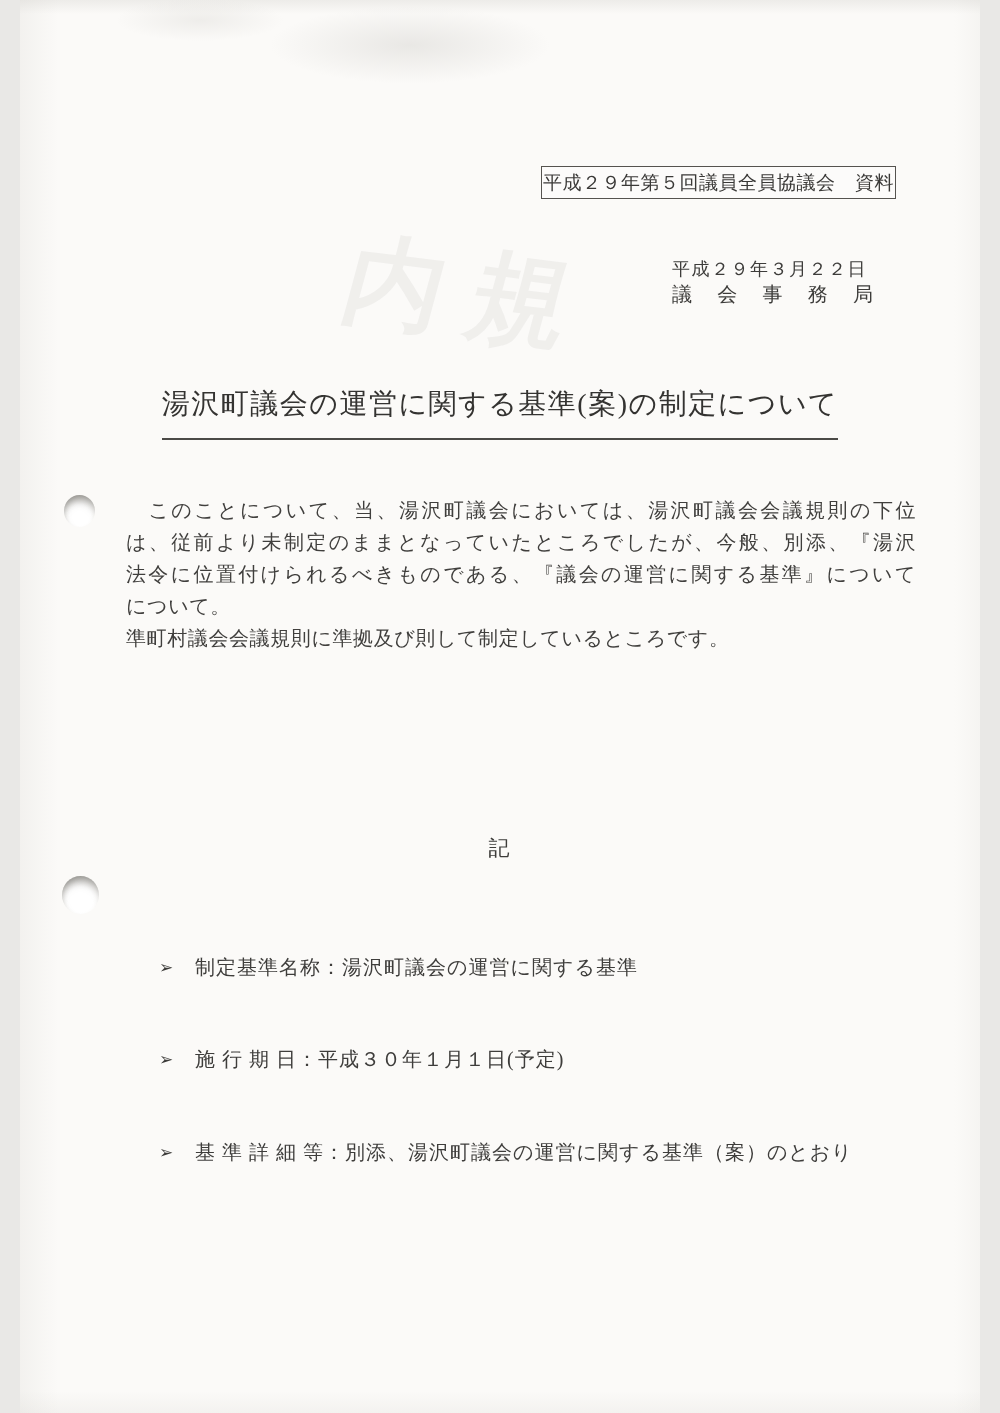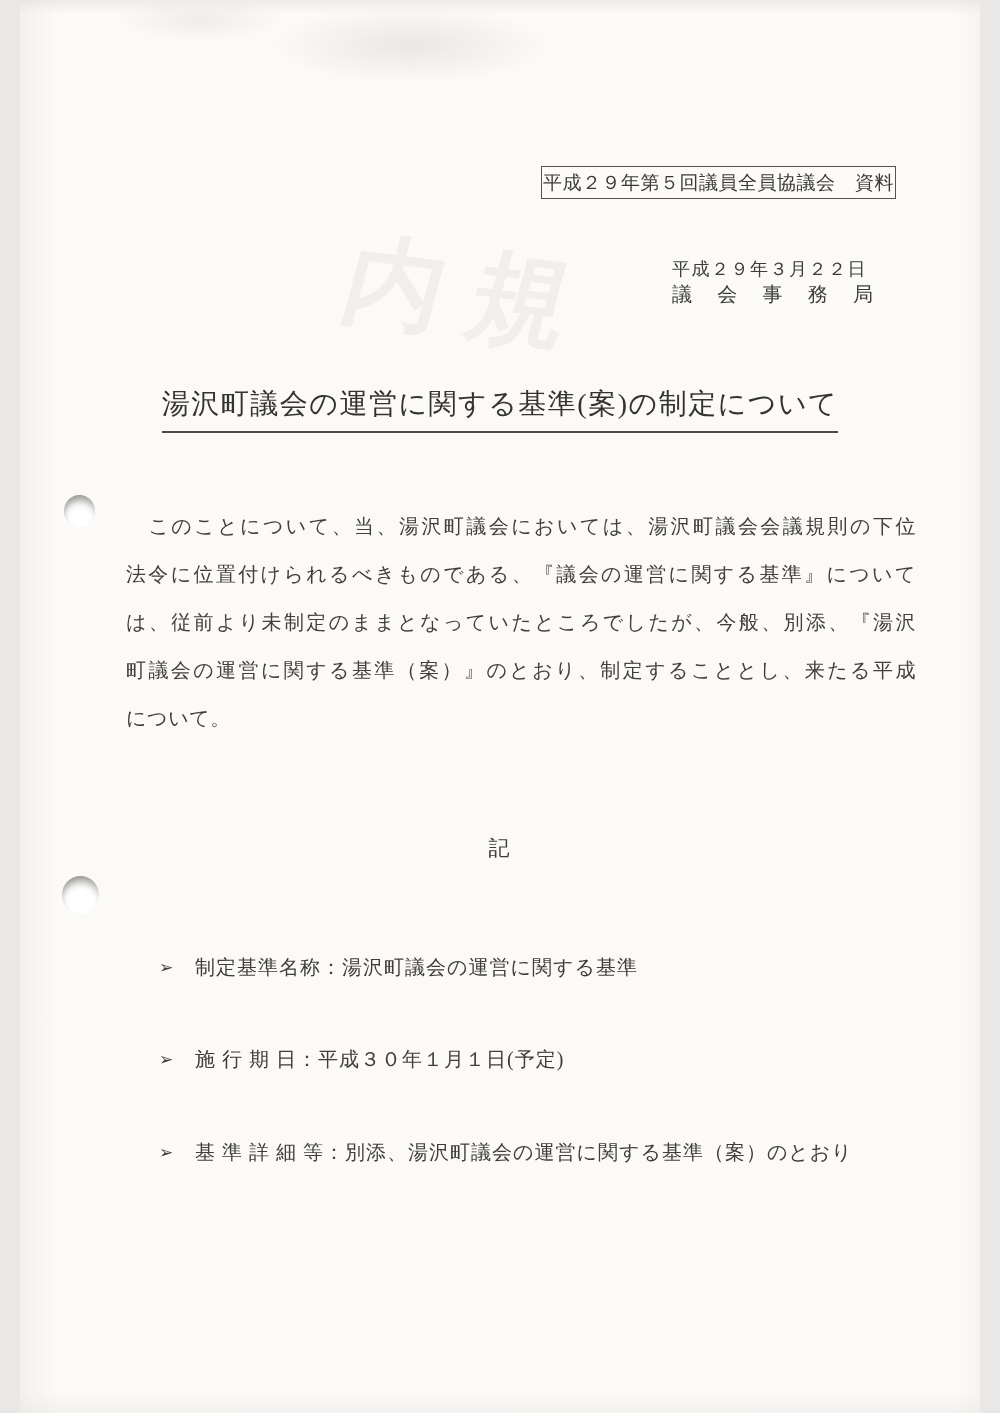--- a/index.html
+++ b/index.html
@@ -47,26 +47,25 @@
   .date-line{font-size:18px;letter-spacing:1.5px;color:#3d3c3a;white-space:nowrap;}
   .office-line{
     width:201px;font-size:20px;color:#3d3c3a;
     text-align:justify;text-align-last:justify;
   }
   .doc-title{
     position:absolute;left:0;top:385px;width:100%;
     text-align:center;font-size:28px;letter-spacing:1.5px;color:#343331;
     white-space:nowrap;
   }
-  .doc-title span{border-bottom:2px solid #4b4a47;padding-bottom:12px;}
+  .doc-title span{border-bottom:2px solid #4b4a47;padding-bottom:19px;}
   .body-text{position:absolute;left:106px;top:494px;width:790px;}
   .body-line{
     font-size:20px;line-height:32px;letter-spacing:0.6px;color:#403f3d;
     white-space:nowrap;
-    margin-top:16px;
   }
   .body-line.fill{white-space:normal;text-align:justify;text-align-last:justify;}
   .ki-label{
     position:absolute;left:0;top:834px;width:100%;
     text-align:center;font-size:21px;letter-spacing:2px;color:#3d3c3a;
   }
   .bullet-row{
     position:absolute;left:139px;display:flex;align-items:flex-start;
   }
   .bullet-row.b1{top:952px;}
@@ -100,24 +99,24 @@
     <div class="date-line">平成２９年３月２２日</div>
     <div class="office-line">議会事務局</div>
   </div>
 
   <div class="doc-title">
     <span>湯沢町議会の運営に関する基準(案)の制定について</span>
   </div>
 
   <div class="body-text">
     <div class="body-line fill">　このことについて、当、湯沢町議会においては、湯沢町議会会議規則の下位</div>
+    <div class="body-line fill">は、従前より未制定のままとなっていたところでしたが、今般、別添、『湯沢</div>
     <div class="body-line fill">法令に位置付けられるべきものである、『議会の運営に関する基準』について</div>
-    <div class="body-line fill">は、従前より未制定のままとなっていたところでしたが、今般、別添、『湯沢</div>
-    <div class="body-line fill">町議会の運営に関する基準（案）』のとおり、制定することとし、来たる平成</div>
     <div class="body-line">について。</div>
+    <div class="body-line">準町村議会会議規則に準拠及び則して制定しているところです。</div>
   </div>
 
   <div class="ki-label">記</div>
 
   <div class="bullet-row b1">
     <span class="bullet-marker">➢</span>
     <span class="bullet-text">制定基準名称：湯沢町議会の運営に関する基準</span>
   </div>
 
   <div class="bullet-row b2">

